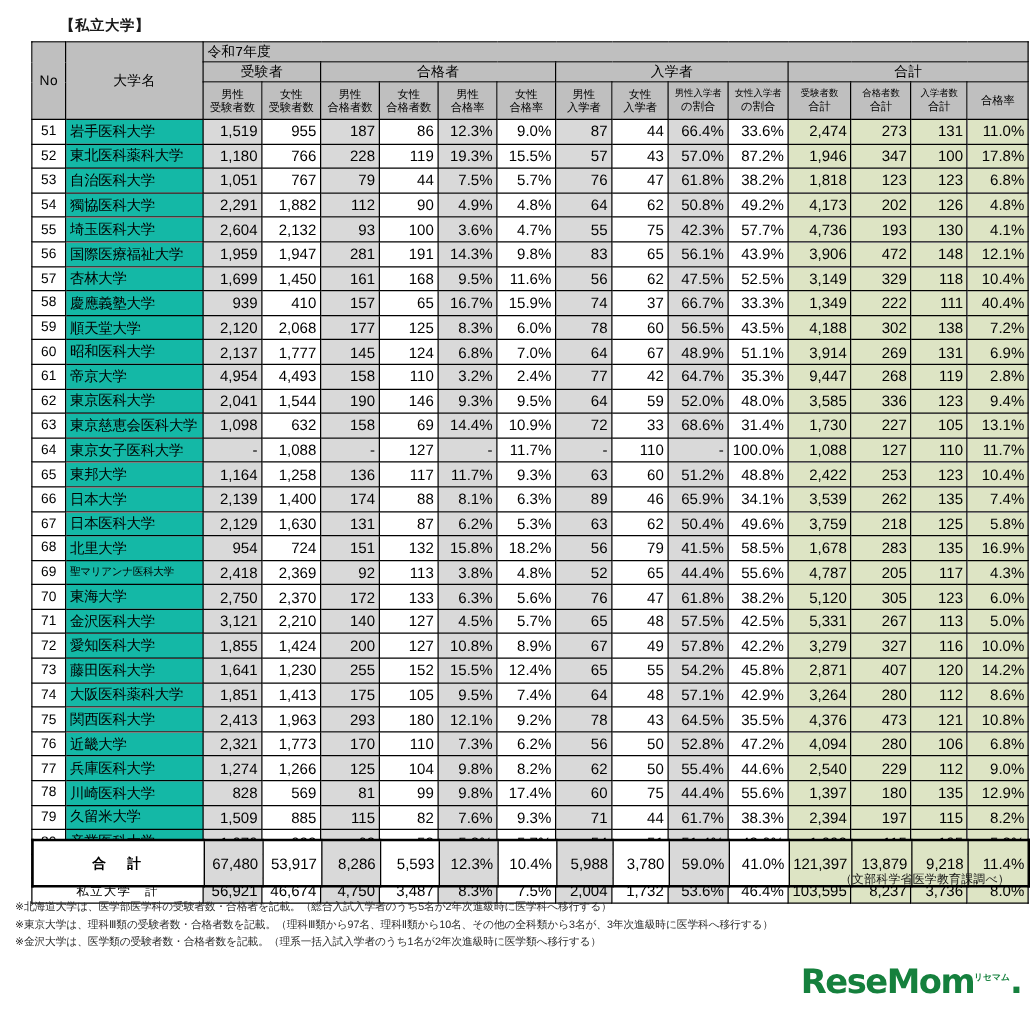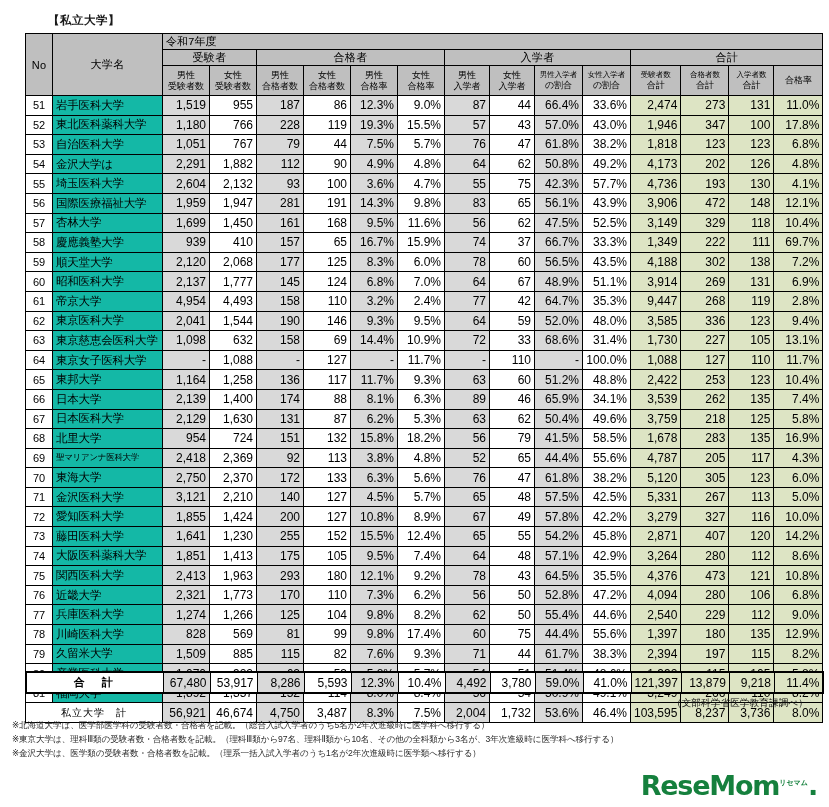--- a/index.html
+++ b/index.html
@@ -117,21 +117,21 @@
     top: 671px;
   }
   table.grand {
     border-collapse: collapse;
     table-layout: fixed;
     font-size: 11px;
   }
   table.grand td {
     border: 1px solid #000000;
     padding: 0 3px;
-    height: 21px;
+    height: 37px;
     box-sizing: border-box;
     white-space: nowrap;
   }
   table.grand { border: 2px solid #000; }
   .g-label {
     text-align: center;
     background: #ffffff;
     font-size: 11px;
     letter-spacing: 3px;
     font-weight: bold;
@@ -297,21 +297,21 @@
           <td class="c-name">東北医科薬科大学</td>
           <td class="num shade">1,180</td>
           <td class="num plain">766</td>
           <td class="num shade">228</td>
           <td class="num plain">119</td>
           <td class="num shade">19.3%</td>
           <td class="num plain">15.5%</td>
           <td class="num shade">57</td>
           <td class="num plain">43</td>
           <td class="num shade">57.0%</td>
-          <td class="num plain">43.0%</td>
+          <td class="num plain">87.2%</td>
           <td class="num green">1,946</td>
           <td class="num green">347</td>
           <td class="num green">100</td>
           <td class="num green">17.8%</td>
         </tr>
         <tr class="drow">
           <td class="c-no">53</td>
           <td class="c-name">自治医科大学</td>
           <td class="num shade">1,051</td>
           <td class="num plain">767</td>
@@ -323,21 +323,21 @@
           <td class="num plain">47</td>
           <td class="num shade">61.8%</td>
           <td class="num plain">38.2%</td>
           <td class="num green">1,818</td>
           <td class="num green">123</td>
           <td class="num green">123</td>
           <td class="num green">6.8%</td>
         </tr>
         <tr class="drow">
           <td class="c-no">54</td>
-          <td class="c-name">金沢大学は</td>
+          <td class="c-name">獨協医科大学</td>
           <td class="num shade">2,291</td>
           <td class="num plain">1,882</td>
           <td class="num shade">112</td>
           <td class="num plain">90</td>
           <td class="num shade">4.9%</td>
           <td class="num plain">4.8%</td>
           <td class="num shade">64</td>
           <td class="num plain">62</td>
           <td class="num shade">50.8%</td>
           <td class="num plain">49.2%</td>
@@ -409,21 +409,21 @@
           <td class="num plain">65</td>
           <td class="num shade">16.7%</td>
           <td class="num plain">15.9%</td>
           <td class="num shade">74</td>
           <td class="num plain">37</td>
           <td class="num shade">66.7%</td>
           <td class="num plain">33.3%</td>
           <td class="num green">1,349</td>
           <td class="num green">222</td>
           <td class="num green">111</td>
-          <td class="num green">69.7%</td>
+          <td class="num green">40.4%</td>
         </tr>
         <tr class="drow">
           <td class="c-no">59</td>
           <td class="c-name">順天堂大学</td>
           <td class="num shade">2,120</td>
           <td class="num plain">2,068</td>
           <td class="num shade">177</td>
           <td class="num plain">125</td>
           <td class="num shade">8.3%</td>
           <td class="num plain">6.0%</td>
@@ -874,21 +874,21 @@
     </colgroup>
     <tbody id="grand-body">
         <tr>
           <td class="g-label">合　計</td>
           <td class="num shade">67,480</td>
           <td class="num plain">53,917</td>
           <td class="num shade">8,286</td>
           <td class="num plain">5,593</td>
           <td class="num shade">12.3%</td>
           <td class="num plain">10.4%</td>
-          <td class="num shade">4,492</td>
+          <td class="num shade">5,988</td>
           <td class="num plain">3,780</td>
           <td class="num shade">59.0%</td>
           <td class="num plain">41.0%</td>
           <td class="num green">121,397</td>
           <td class="num green">13,879</td>
           <td class="num green">9,218</td>
           <td class="num green">11.4%</td>
         </tr>
       </tbody>
   </table>

